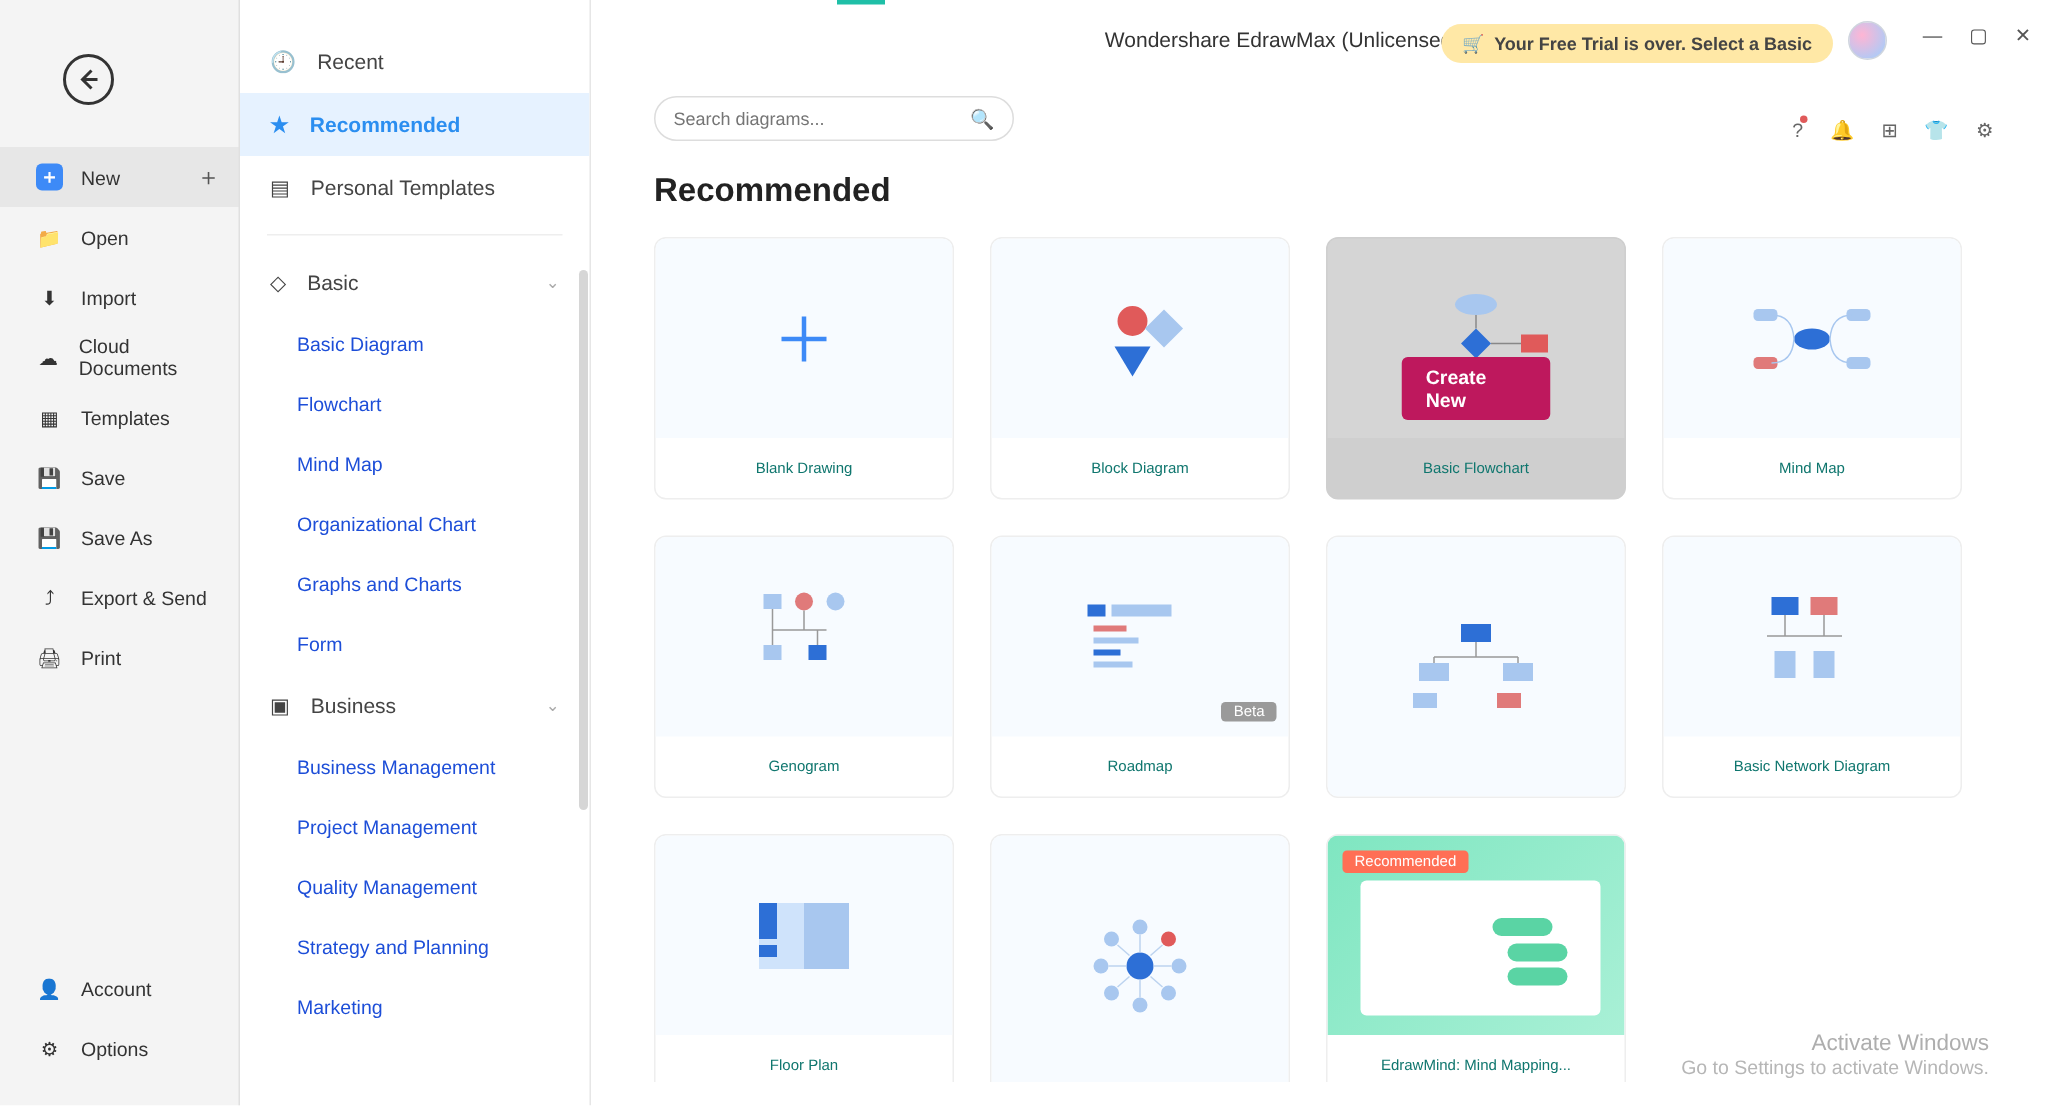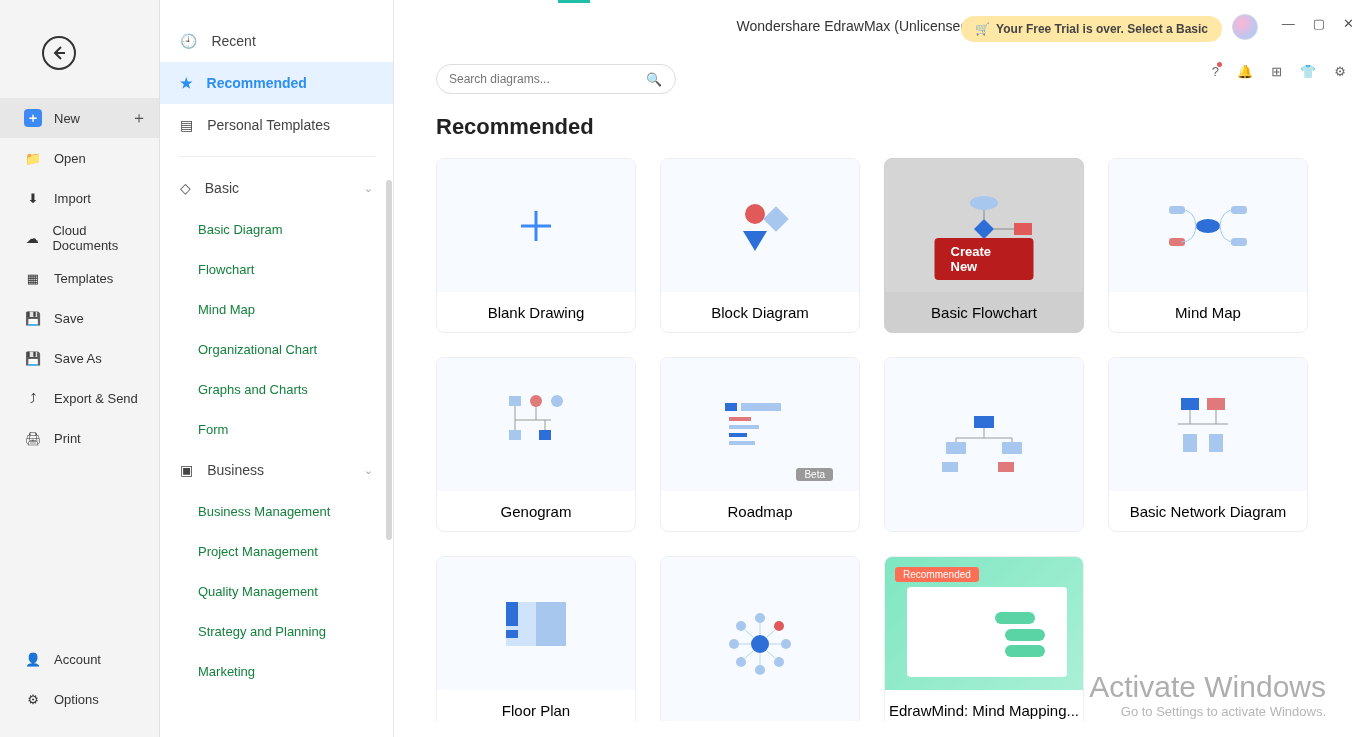--- a/index.html
+++ b/index.html
@@ -60,21 +60,21 @@
   cursor:pointer;
 }
 .side-row.header { font-weight:500; }
 .side-row.selected {
   background:#e6f2ff; color:#2b8ef0; font-weight:600;
 }
 .side-row .chev { margin-left:auto; color:#aaa; font-size:11px; }
 .side-divider { border-top:1px solid #eee; margin:10px 18px; }
 .side-sub {
   padding:0 20px 0 38px; height:40px; display:flex; align-items:center;
-  color:#15803d; font-size:13px; cursor:pointer;
+  color:#1d4ed8; font-size:13px; cursor:pointer;
 }
 .side-scrollbar {
   position:absolute; left:386px; top:180px; width:6px; height:360px;
   background:#d6d6d6; border-radius:3px;
 }
 
 
 
 
 .main {
@@ -95,21 +95,21 @@
 }
 .avatar {
   position:absolute; right:108px; top:14px;
   width:26px; height:26px; border-radius:50%;
   background: radial-gradient(circle at 35% 35%, #ffb5d4, #9ad0ff);
   border:1px solid #cfd5de;
 }
 .win-controls { position:absolute; right:12px; top:16px; display:flex; gap:18px; color:#555; }
 
 
-.toolbar { display:flex; align-items:flex-start; padding:8px 20px 0 42px; }
+.toolbar { display:flex; align-items:flex-end; padding:8px 37px 0 42px; }
 .search {
   width:240px; height:30px; border:1px solid #ddd; border-radius:16px;
   display:flex; align-items:center; padding:0 12px; color:#999;
 }
 .search input {
   border:none; outline:none; flex:1; font-size:12px; color:#333; background:transparent;
 }
 .tool-icons { margin-left:auto; display:flex; gap:18px; color:#666; align-items:center; }
 .tool-icons .dot { position:relative; }
 .tool-icons .dot::after{content:""; position:absolute; top:-2px; right:-3px; width:5px;height:5px;background:#e05a5a;border-radius:50%;}
@@ -126,50 +126,50 @@
 .card.hover {
   background:#cfcfcf; border-color:#cfcfcf;
 }
 .card-thumb {
   flex:1; position:relative; display:flex; align-items:center; justify-content:center;
   background:#f7fbff;
 }
 .card.hover .card-thumb { background:#d5d5d5; }
 .card-label {
   height:40px; display:flex; align-items:center; justify-content:center;
-  font-size:15px; color:#000000;
+  font-size:10px; color:#0f766e;
 }
 .create-btn {
   position:absolute; bottom:12px; left:50%; transform:translateX(-50%);
-  background:#b91c1c; color:#fff; font-size:13px; font-weight:600;
+  background:#be185d; color:#fff; font-size:13px; font-weight:600;
   padding:6px 16px; border-radius:4px;
 }
 .beta-badge {
-  position:absolute; right:26px; bottom:10px;
+  position:absolute; right:8px; bottom:10px;
   background:#9a9a9a; color:#fff; font-size:10px; padding:1px 8px; border-radius:3px;
 }
 .rec-badge {
   position:absolute; left:10px; top:10px;
   background:#ff6f55; color:#fff; font-size:10px; padding:2px 8px; border-radius:3px;
 }
 .edrawmind-thumb {
   width:100%; height:100%;
   background: linear-gradient(135deg,#7fe6c1,#a9f0d6);
   position:relative;
 }
 .edrawmind-thumb .panel{
   position:absolute; left:22px; top:30px; width:160px; height:90px; background:#fff; border-radius:4px;
 }
 .edrawmind-thumb .bub { position:absolute; border-radius:6px; background:#5ad4a4; }
 
 .watermark {
   position:absolute; right:40px; bottom:18px; text-align:right;
   color:#b6b6b6; pointer-events:none;
 }
-.watermark .l1 { font-size:30px; color:#aeaeae; }
+.watermark .l1 { font-size:15px; color:#aeaeae; }
 .watermark .l2 { font-size:13px; color:#b6b6b6; }
 
 svg { display:block; }
 </style>
 </head>
 <body>
 
 <div class="rail">
   <div class="rail-top">
     <div class="back-btn">

